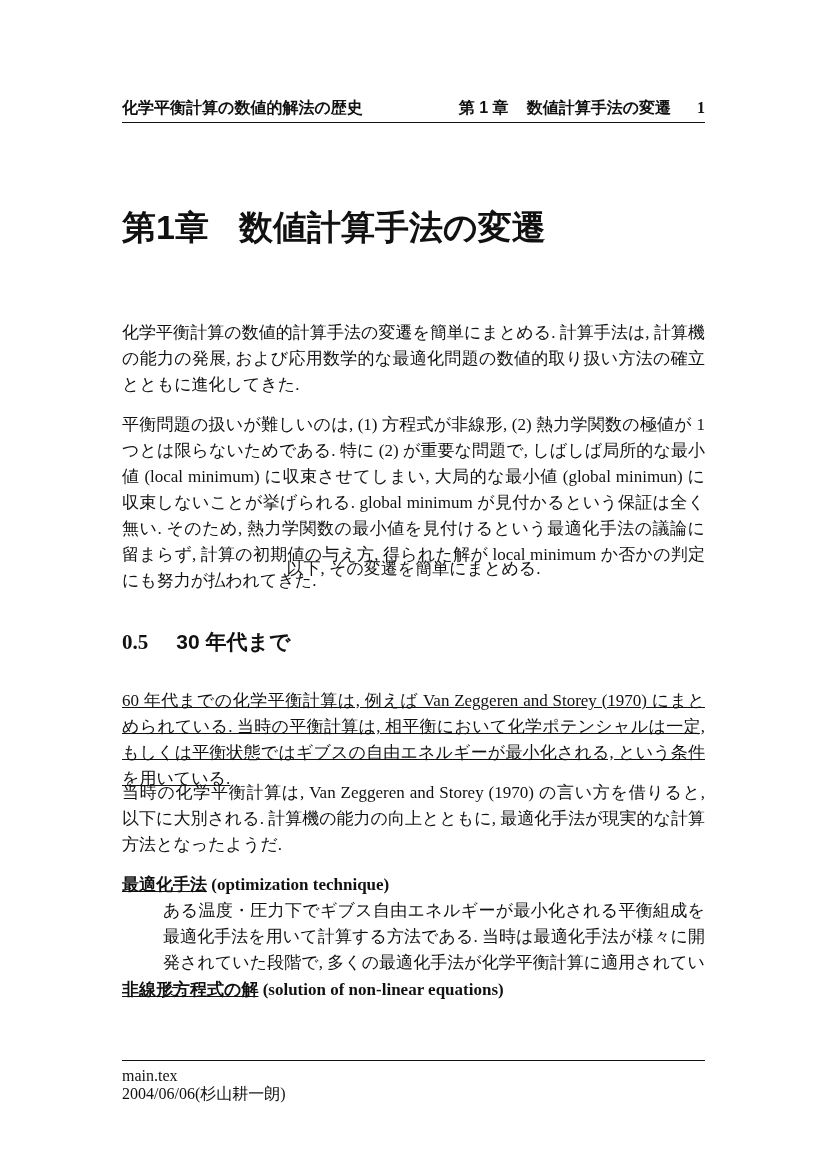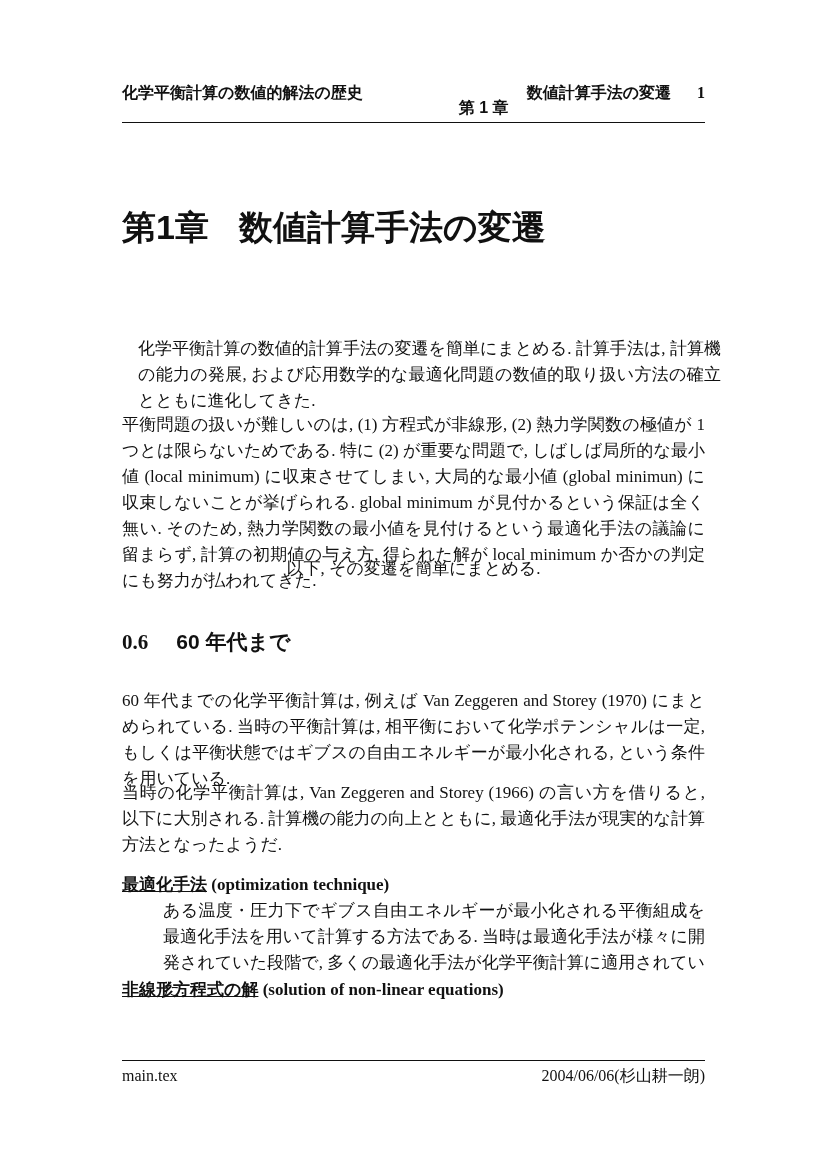--- a/index.html
+++ b/index.html
@@ -18,21 +18,21 @@
   }
   .content-abs {
     position: absolute;
     left: 122px;
     width: 583px;
   }
   
   .running-head {
     top: 84px;
     display: flex;
-    align-items: flex-start;
+    align-items: flex-end;
     border-bottom: 1.5px solid #111111;
     padding-bottom: 5px;
     font-size: 16px;
     line-height: 18px;
   }
   .running-head .rh-left {
     font-family: "Liberation Sans", "DejaVu Sans", sans-serif;
     font-weight: bold;
     flex: 1 1 auto;
   }
@@ -112,51 +112,52 @@
   
   .page-footer {
     top: 1060px;
     border-top: 1.5px solid #111111;
     padding-top: 6px;
     display: flex;
     justify-content: space-between;
     align-items: baseline;
     font-size: 16px;
     line-height: 18px;
+    flex-direction: column;
   }
 </style>
 </head>
 <body>
 
 <div class="page">
 
   <div class="content-abs running-head">
     <span class="rh-left">化学平衡計算の数値的解法の歴史</span>
     <span class="rh-chapmark">第 1 章</span>
     <span class="rh-chaptitle">数値計算手法の変遷</span>
     <span class="rh-page">1</span>
   </div>
 
   <h1 class="content-abs chapter-heading" style="margin:0;">
     <span class="chap-num">第1章</span><span class="chap-title">数値計算手法の変遷</span>
   </h1>
 
-  <p class="content-abs para p1" style="margin:16px;">化学平衡計算の数値的計算手法の変遷を簡単にまとめる. 計算手法は, 計算機の能力の発展, および応用数学的な最適化問題の数値的取り扱い方法の確立とともに進化してきた.</p>
+  <p class="content-abs para p1" style="margin:0;">化学平衡計算の数値的計算手法の変遷を簡単にまとめる. 計算手法は, 計算機の能力の発展, および応用数学的な最適化問題の数値的取り扱い方法の確立とともに進化してきた.</p>
 
   <p class="content-abs para p2" style="margin:0;">平衡問題の扱いが難しいのは, (1) 方程式が非線形, (2) 熱力学関数の極値が 1 つとは限らないためである. 特に (2) が重要な問題で, しばしば局所的な最小値 (local minimum) に収束させてしまい, 大局的な最小値 (global minimun) に収束しないことが挙げられる. global minimum が見付かるという保証は全く無い. そのため, 熱力学関数の最小値を見付けるという最適化手法の議論に留まらず, 計算の初期値の与え方, 得られた解が local minimum か否かの判定にも努力が払われてきた.</p>
 
   <p class="content-abs para p3" style="margin:0;">以下, その変遷を簡単にまとめる.</p>
 
   <h2 class="content-abs section-heading" style="margin:0;">
-    <span class="sec-num">0.6</span><span class="sec-title">60 年代まで</span>
+    <span class="sec-num">0.5</span><span class="sec-title">30 年代まで</span>
   </h2>
 
-  <p class="content-abs para s1p1" style="margin:0;">60 年代までの化学平衡計算は, 例えば Van Zeggeren and Storey (1970) にまとめられている. 当時の平衡計算は, 相平衡において化学ポテンシャルは一定, もしくは平衡状態ではギブスの自由エネルギーが最小化される, という条件を用いている.</p>
+  <p class="content-abs para s1p1" style="margin:0;text-decoration:underline;">60 年代までの化学平衡計算は, 例えば Van Zeggeren and Storey (1970) にまとめられている. 当時の平衡計算は, 相平衡において化学ポテンシャルは一定, もしくは平衡状態ではギブスの自由エネルギーが最小化される, という条件を用いている.</p>
 
-  <p class="content-abs para s1p2" style="margin:0;">当時の化学平衡計算は, Van Zeggeren and Storey (1966) の言い方を借りると, 以下に大別される. 計算機の能力の向上とともに, 最適化手法が現実的な計算方法となったようだ.</p>
+  <p class="content-abs para s1p2" style="margin:0;">当時の化学平衡計算は, Van Zeggeren and Storey (1970) の言い方を借りると, 以下に大別される. 計算機の能力の向上とともに, 最適化手法が現実的な計算方法となったようだ.</p>
 
   <div class="content-abs definition def1">
     <div class="def-term">
       <span class="term-ja">最適化手法</span><span class="term-en"> (optimization technique)</span>
     </div>
     <div class="def-desc">ある温度・圧力下でギブス自由エネルギーが最小化される平衡組成を最適化手法を用いて計算する方法である. 当時は最適化手法が様々に開発されていた段階で, 多くの最適化手法が化学平衡計算に適用されていた.</div>
   </div>
 
   <div class="content-abs definition def2">
     <div class="def-term">

